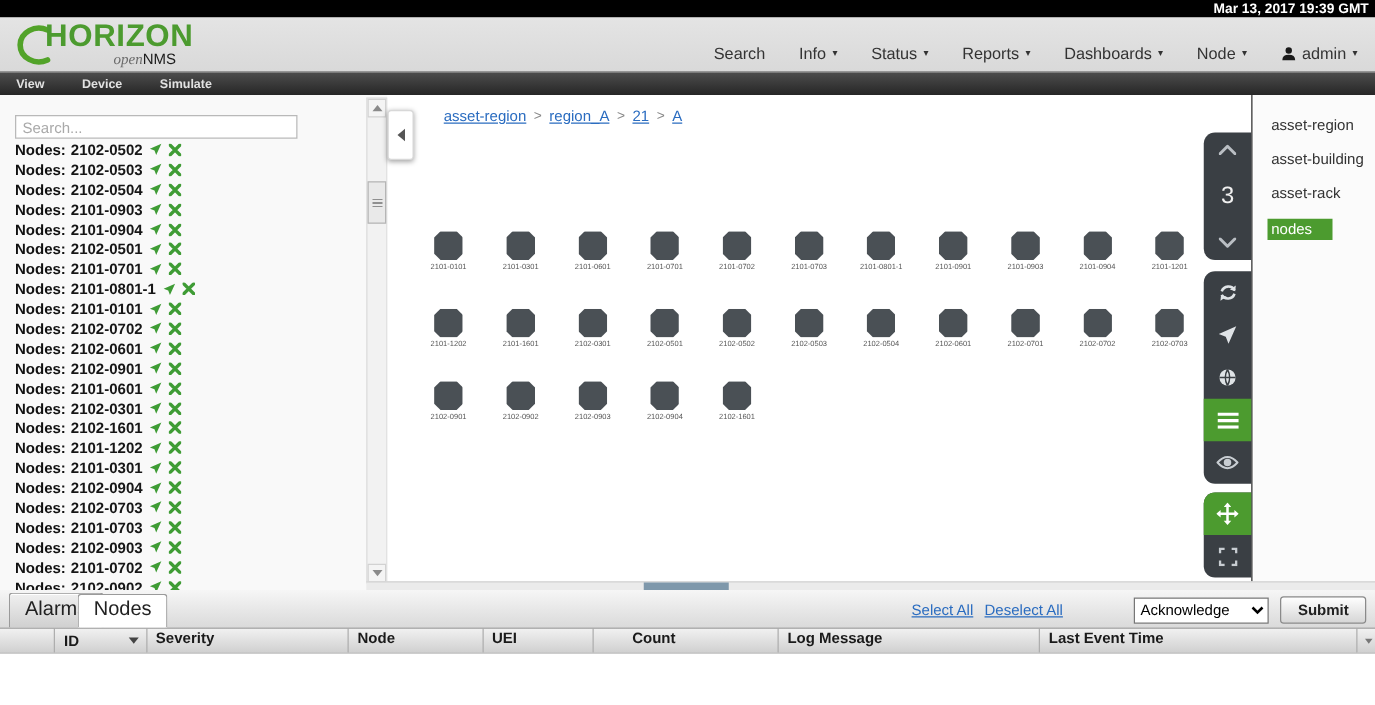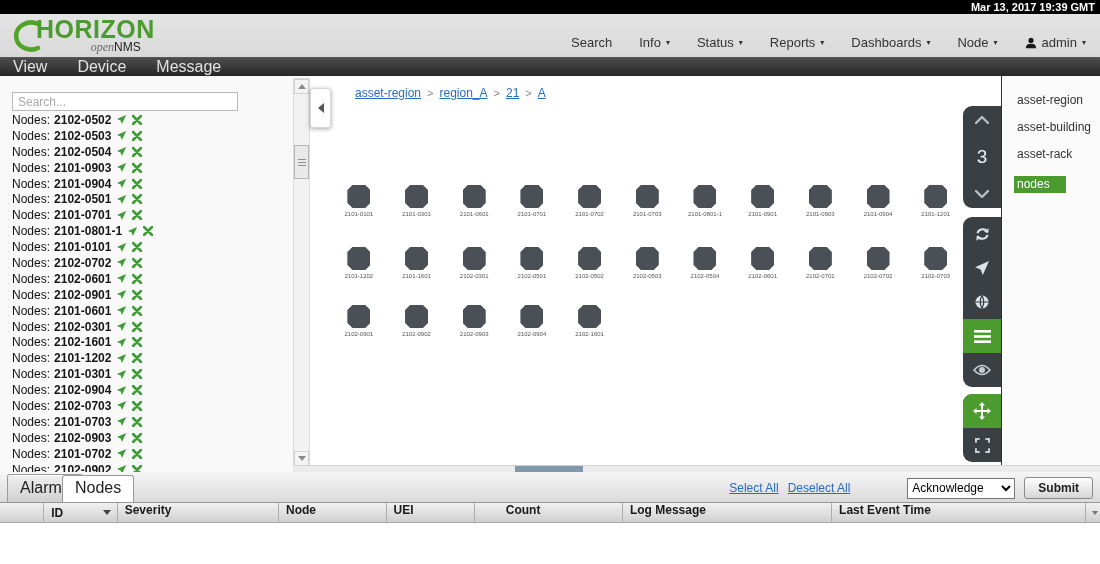--- a/index.html
+++ b/index.html
@@ -21,33 +21,33 @@
   .logo .nms { font-weight:normal; color:#1c1c1c; }
   .nav { position:absolute; right:14px; top:21px; display:flex; align-items:center; gap:27px;
          font-size:13px; color:#333; }
   .nav-item { display:flex; align-items:center; gap:5px; cursor:pointer; }
   .caret { font-size:8px; color:#333; line-height:8px; }
   .user-ico { width:12px; height:12px; }
 
   
   .menubar { height:19px; background:linear-gradient(#4d4d4d,#262626); display:flex; align-items:center;
              padding-left:13px; gap:30px; border-top:1px solid #555; }
-  .menubar .mitem { color:#e2e2e2; font-size:16px; cursor:pointer; }
+  .menubar .mitem { color:#e2e2e2; font-size:10px; cursor:pointer;font-weight:bold; }
 
   
   .main { position:relative; height:396px; background:#fff; }
 
   
   .left-panel { position:absolute; left:0; top:0; bottom:0; width:310px; background:#f9f9f9; }
   .search-input { position:absolute; left:12px; top:16px; width:226px; height:19px; border:1px solid #b9b9b9;
                   font-size:12px; padding:1px 5px; color:#333; background:#fff; font-family:"Liberation Sans",sans-serif; }
   .search-input::placeholder { color:#a9a9a9; }
   .node-list { position:absolute; left:12px; top:36px; right:20px; }
   .lnode { height:15.9px; display:flex; align-items:center; font-size:12px; color:#111; white-space:nowrap; }
-  .lnode .lbl { font-weight:normal; margin-right:4px; }
+  .lnode .lbl { font-weight:bold; margin-right:4px; }
   .lnode .val { font-weight:bold; color:#161616; }
   .lnode svg { margin-left:5px; flex:0 0 auto; }
 
   
   .vscroll { position:absolute; top:2px; right:0; width:17px; height:389px; background:#f2f2f2; border:1px solid #dcdcdc; }
   .vs-btn { position:absolute; left:0; width:15px; height:15px; background:#f4f4f4; border:1px solid #d2d2d2;
             display:flex; align-items:center; justify-content:center; }
   .vs-up { top:0; } .vs-down { bottom:0; }
   .tri-up { width:0; height:0; border-left:4px solid transparent; border-right:4px solid transparent; border-bottom:5px solid #8a8a8a; }
   .tri-down { width:0; height:0; border-left:4px solid transparent; border-right:4px solid transparent; border-top:5px solid #8a8a8a; }
@@ -162,21 +162,21 @@
         </svg>
       <span>admin</span>
         <span class="caret">▾</span>
     </div>
   </div>
 </div>
 
 <div class="menubar">
   <span class="mitem">View</span>
   <span class="mitem">Device</span>
-  <span class="mitem">Message</span>
+  <span class="mitem">Simulate</span>
 </div>
 
 <div class="main">
 
   <div class="left-panel">
     <input class="search-input" type="text" placeholder="Search..." style="">
     <div class="node-list">
 
         <div class="lnode">
           <span class="lbl">Nodes:</span>

